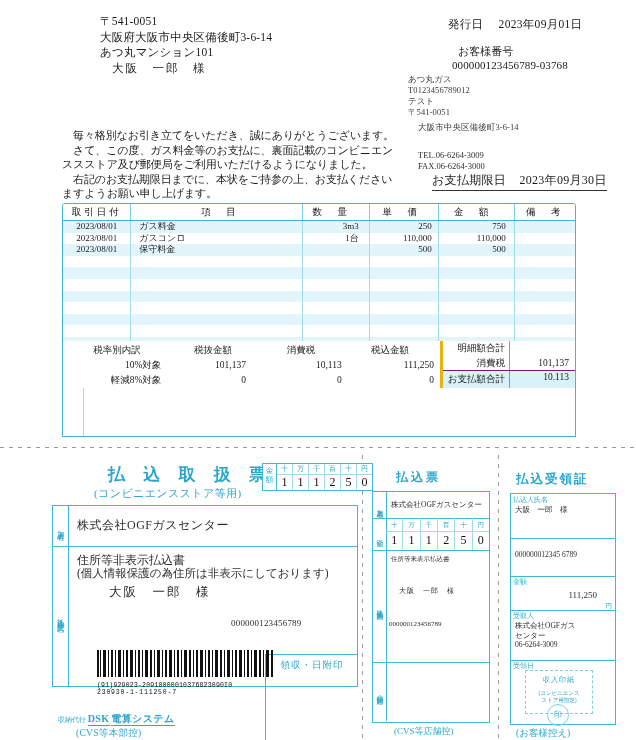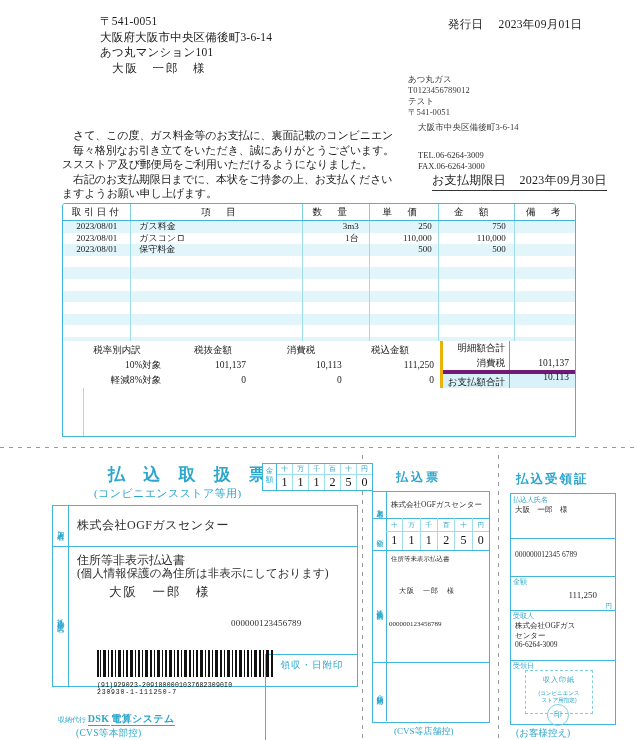--- a/index.html
+++ b/index.html
@@ -97,21 +97,21 @@
   .sum-left .hrow,.sum-left .drow{display:flex;line-height:15px;height:15px;}
   .sum-left .k{width:108px;text-align:right;padding-right:8px;}
   .sum-left .v{width:84px;text-align:right;padding-right:12px;}
   .sum-left .v2{width:92px;text-align:right;padding-right:14px;}
   .sum-left .v3{width:86px;text-align:right;padding-right:6px;}
   .sum-left .hrow{padding-top:2px;}
   .sum-left .hrow .k,.sum-left .hrow .v,.sum-left .hrow .v2,.sum-left .hrow .v3{text-align:center;padding-right:0;}
 
   .sum-right{flex:1;font-size:9.5px;}
   .sr-row{display:flex;height:14.5px;line-height:14.5px;flex-direction:column;}
-  .sr-row.total{background:#d9f1f9;border-top:4px solid #701a75;height:17px;line-height:17px;}
+  .sr-row.total{background:#d9f1f9;border-top:1px solid #701a75;height:17px;line-height:17px;}
   .sr-k{width:62px;text-align:right;padding-right:4px;border-right:1px solid #41b6d8;}
   .sr-v{flex:1;text-align:right;padding-right:6px;}
 
   .blank-box{
     position:absolute;left:62px;top:388px;width:512px;height:48px;
     border:1.5px solid #41b6d8;border-top:none;background:#fff;
   }
   .blank-box .divider{position:absolute;left:20px;top:0;bottom:0;width:1px;background:#9fdcec;}
 
   
@@ -239,42 +239,46 @@
     <div>大阪府大阪市中央区備後町3-6-14</div>
     <div>あつ丸マンション101</div>
     <div class="name">大阪　一郎　様</div>
   </div>
 
   <div class="issue-row">
     <span class="lbl">発行日</span>
     <span>2023年09月01日</span>
   </div>
 
+  <div class="cust-no">
+    <span class="lbl">お客様番号</span>
+    <span class="val">000000123456789-03768</span>
+  </div>
 
   <div class="issuer">
     <div>あつ丸ガス</div>
     <div>T0123456789012</div>
     <div>テスト</div>
     <div>〒541-0051</div>
     <span class="indent">大阪市中央区備後町3-6-14</span>
   </div>
 
   <div class="contact">
     <div>TEL.06-6264-3009</div>
     <div>FAX.06-6264-3000</div>
   </div>
 
   <div class="due">
     <span class="lbl">お支払期限日</span>
     <span>2023年09月30日</span>
   </div>
 
   <div class="letter">
+    <p class="ind">毎々格別なお引き立てをいただき、誠にありがとうございます。</p>
     <p class="ind">さて、この度、ガス料金等のお支払に、裏面記載のコンビニエン</p>
-    <p class="ind">毎々格別なお引き立てをいただき、誠にありがとうございます。</p>
     <p>ススストア及び郵便局をご利用いただけるようになりました。</p>
     <p class="ind">右記のお支払期限日までに、本状をご持参の上、お支払ください</p>
     <p>ますようお願い申し上げます。</p>
   </div>
 
   <div class="tbl-wrap">
     <table class="detail">
       <thead>
         <tr>
           <th class="c-date">取引日付</th>

